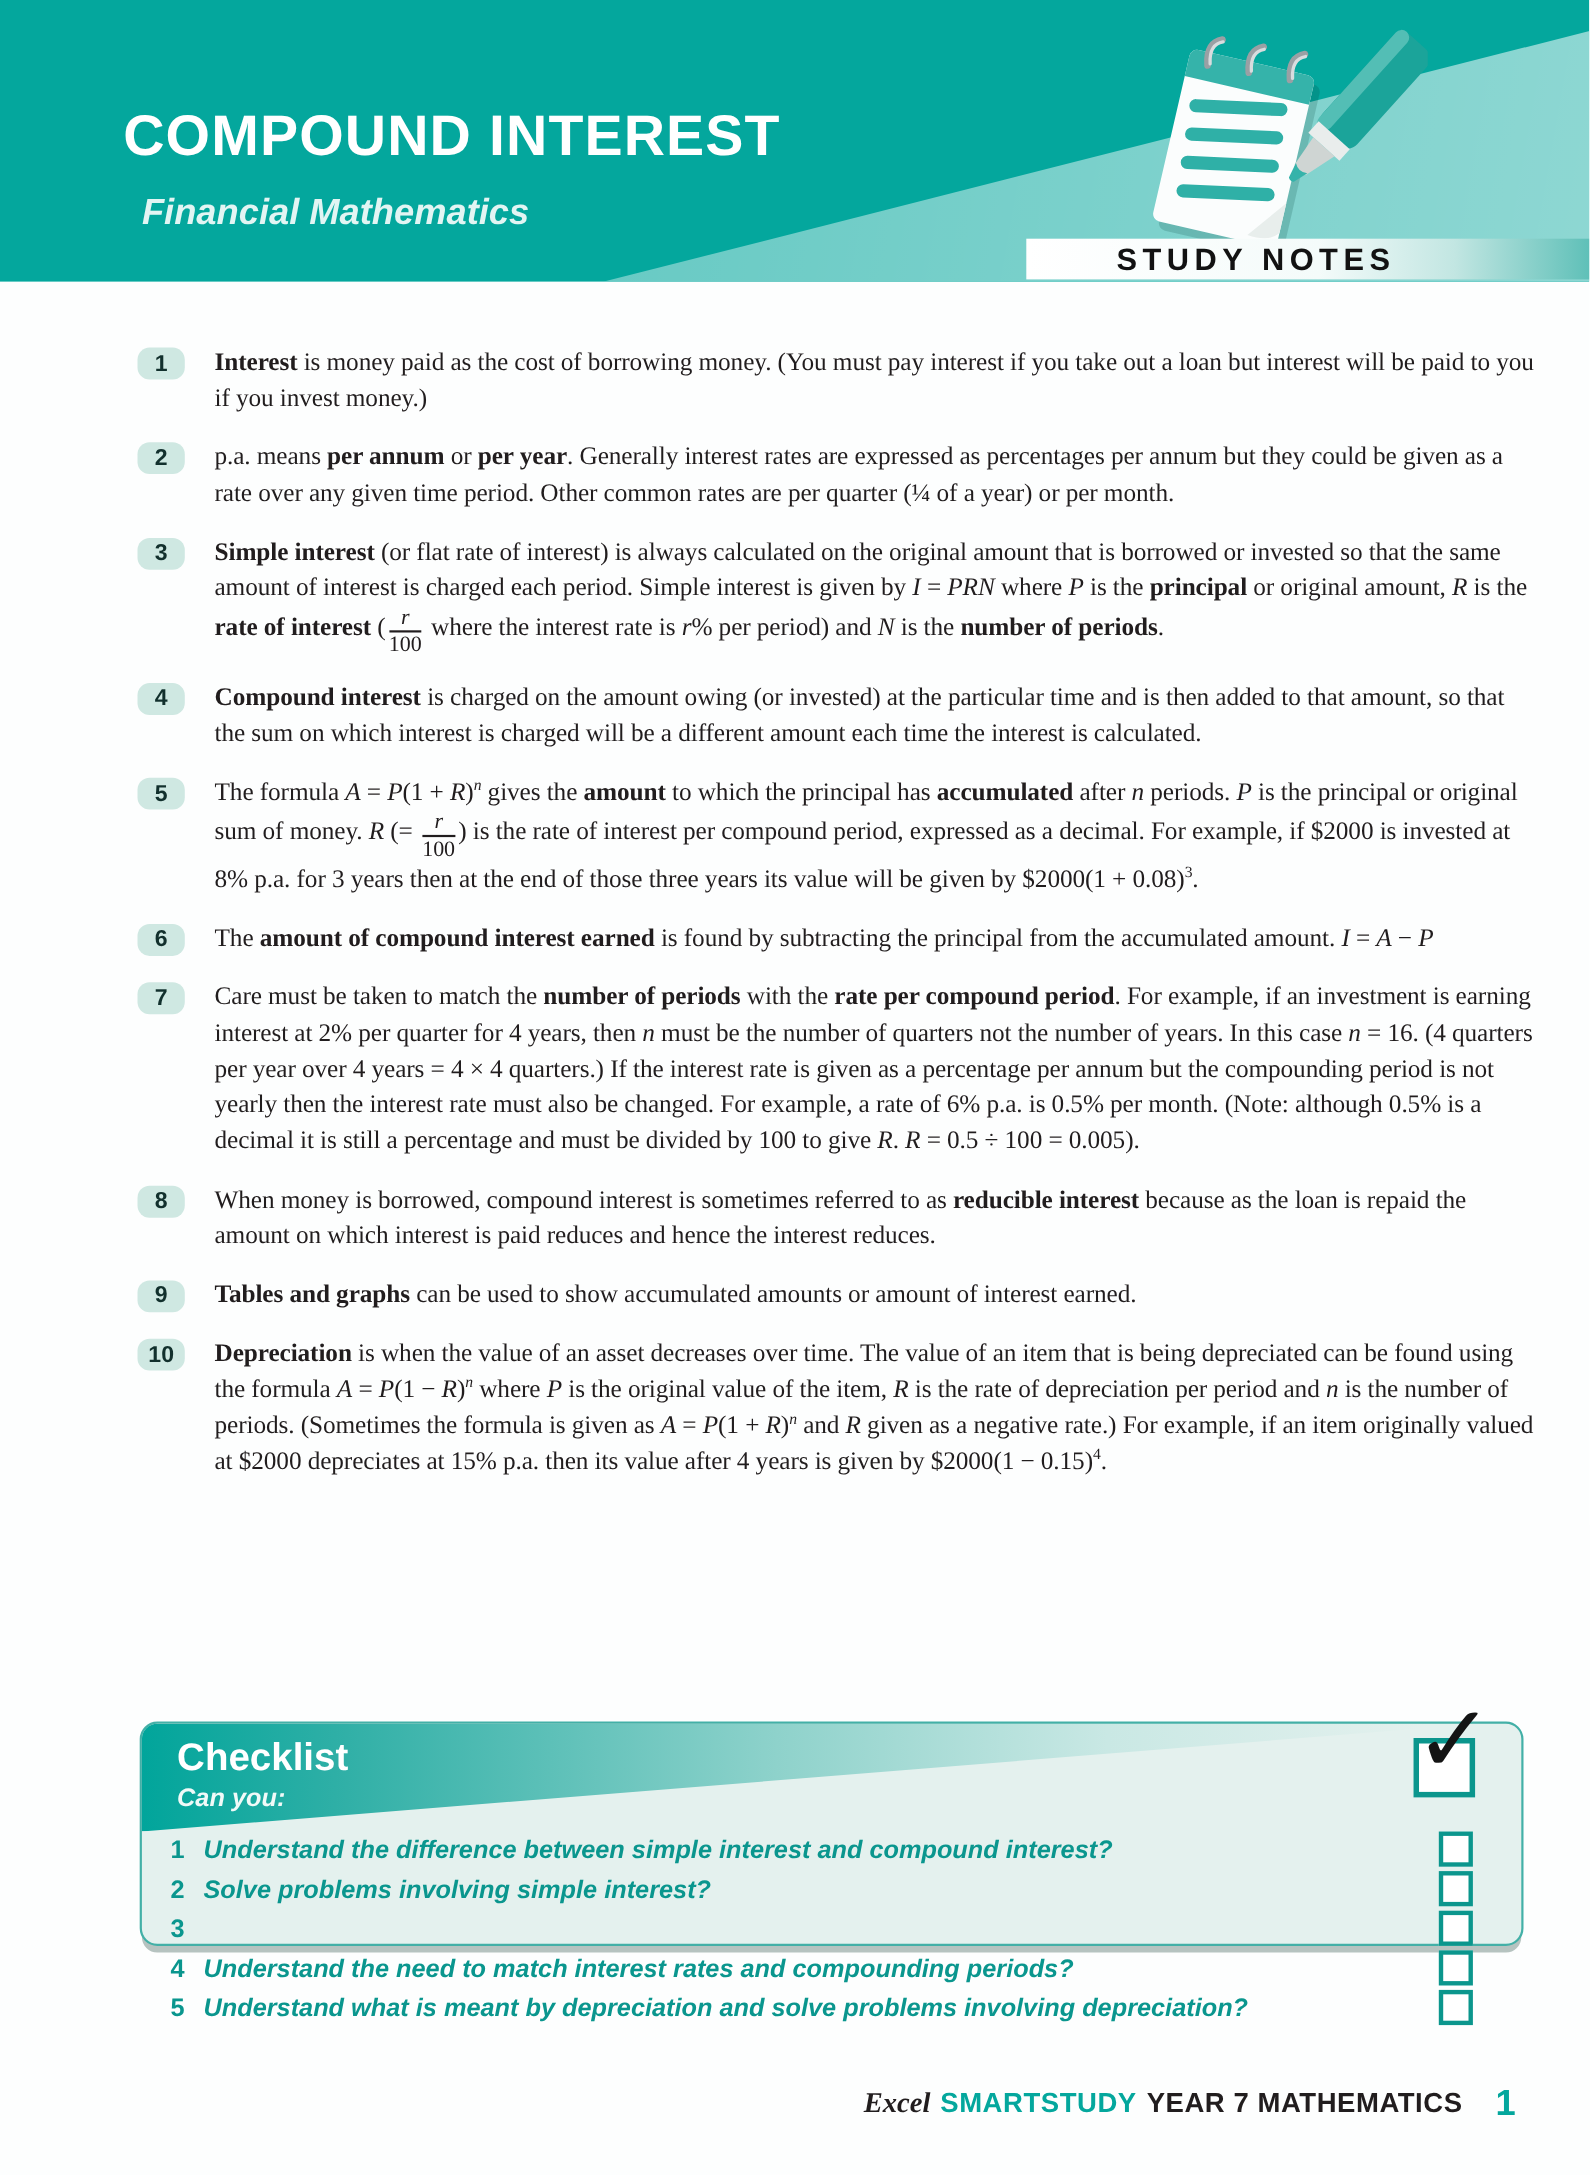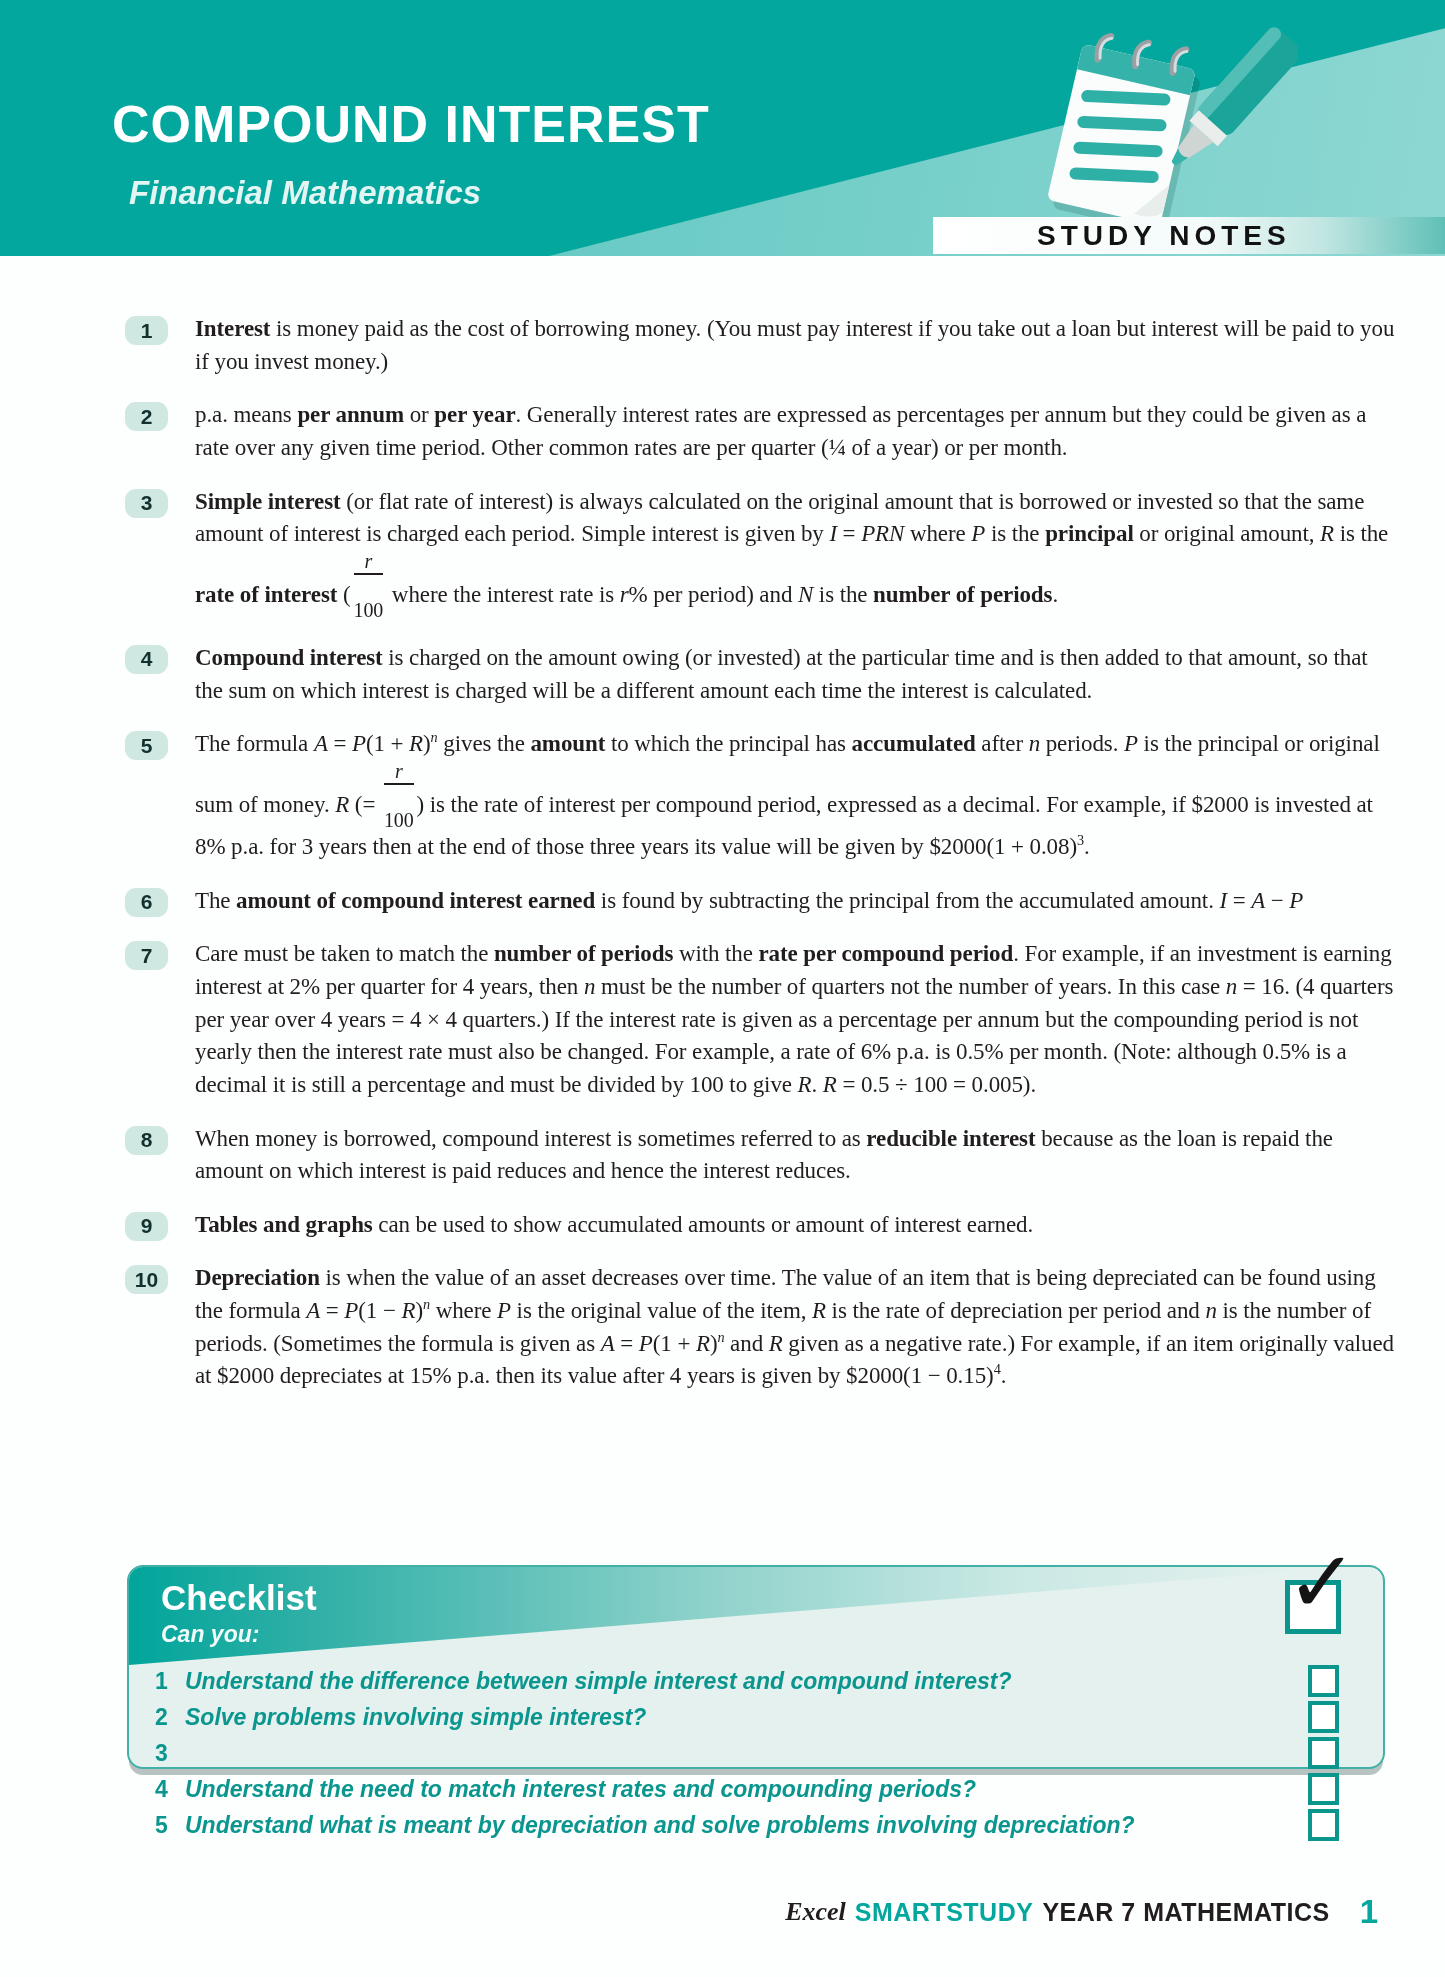--- a/index.html
+++ b/index.html
@@ -11,38 +11,38 @@
   .header-light { position:absolute; inset:0;
      background:linear-gradient(100deg, rgba(255,255,255,0.30) 0%, rgba(255,255,255,0.55) 100%);
      clip-path:polygon(38% 100%, 100% 11%, 100% 100%); }
   .title-block { position:absolute; left:112px; top:98px; }
   .page-title { color:#ffffff; font-family:"Liberation Sans", sans-serif; font-weight:800;
      font-size:52px; letter-spacing:1px; line-height:1; }
   .page-subtitle { margin-top:26px; color:#e2f5f3; font-family:"Liberation Sans", sans-serif;
      font-weight:700; font-style:italic; font-size:33px; line-height:1;margin-left:17px; }
   .studynotes-band { position:absolute; right:0; top:217px; height:37px; width:512px;
      background:linear-gradient(90deg,#ffffff 0%, #f4fbfa 52%, #c2e6e2 76%, #5fc0b8 100%);
-     display:flex; align-items:center; padding-left:104px;
+     display:flex; align-items:center; padding-left:82px;
      font-family:"Liberation Sans", sans-serif; font-weight:800; font-size:28px;
      letter-spacing:5px; color:#121212; }
   .notepad-wrap { position:absolute; left:1008px; top:24px; width:290px; height:200px; }
 
   
   .notes { position:absolute; top:313px; left:125px; width:1272px; }
   .note { display:flex; align-items:flex-start; margin-bottom:21px; }
   .badge { flex:0 0 auto; min-width:43px; height:29px; margin-top:3px; margin-right:27px;
      background:#cfe8e2; border-radius:11px; display:flex; align-items:center; justify-content:center;
      font-family:"Liberation Sans", sans-serif; font-weight:700; font-size:21px; color:#12302d; }
   .note-text { flex:1; font-size:23px; line-height:1.42; color:#211d1e; letter-spacing:-0.1px; }
   .note-text b { font-weight:700; }
   .note-text sup { font-size:0.62em; vertical-align:super; line-height:0; }
   .frac { display:inline-block; vertical-align:-15px; text-align:center; line-height:1.05;
      font-size:20px; margin:0 3px; }
   .frac .ft { display:block; padding:0 3px 1px; border-bottom:2px solid #211d1e; }
-  .frac .fb { display:block; padding-top:1px;margin-top:24px; }
+  .frac .fb { display:block; padding-top:1px; }
 
   
   .checklist { position:absolute; left:127px; top:1565px; width:1258px; height:204px;
      background:#e4f1ee; border:2px solid #43b0a7; border-radius:16px;
      box-shadow:0 8px 0 -2px #b6c3c0; }
   .cl-head { position:absolute; top:0; left:0; width:100%; height:98px; border-radius:14px 14px 0 0;
      background:linear-gradient(90deg,#01a59b 0%, #2eafa6 14%, #8ed2cb 46%, #c9e8e4 70%, rgba(228,241,238,0) 93%);
      clip-path:polygon(0 0, 97% 0, 0 100%); padding:11px 0 0 32px; }
   .cl-title { color:#ffffff; font-family:"Liberation Sans", sans-serif; font-weight:800; font-size:35px; }
   .cl-sub { color:#f0faf8; font-family:"Liberation Sans", sans-serif; font-weight:700;

